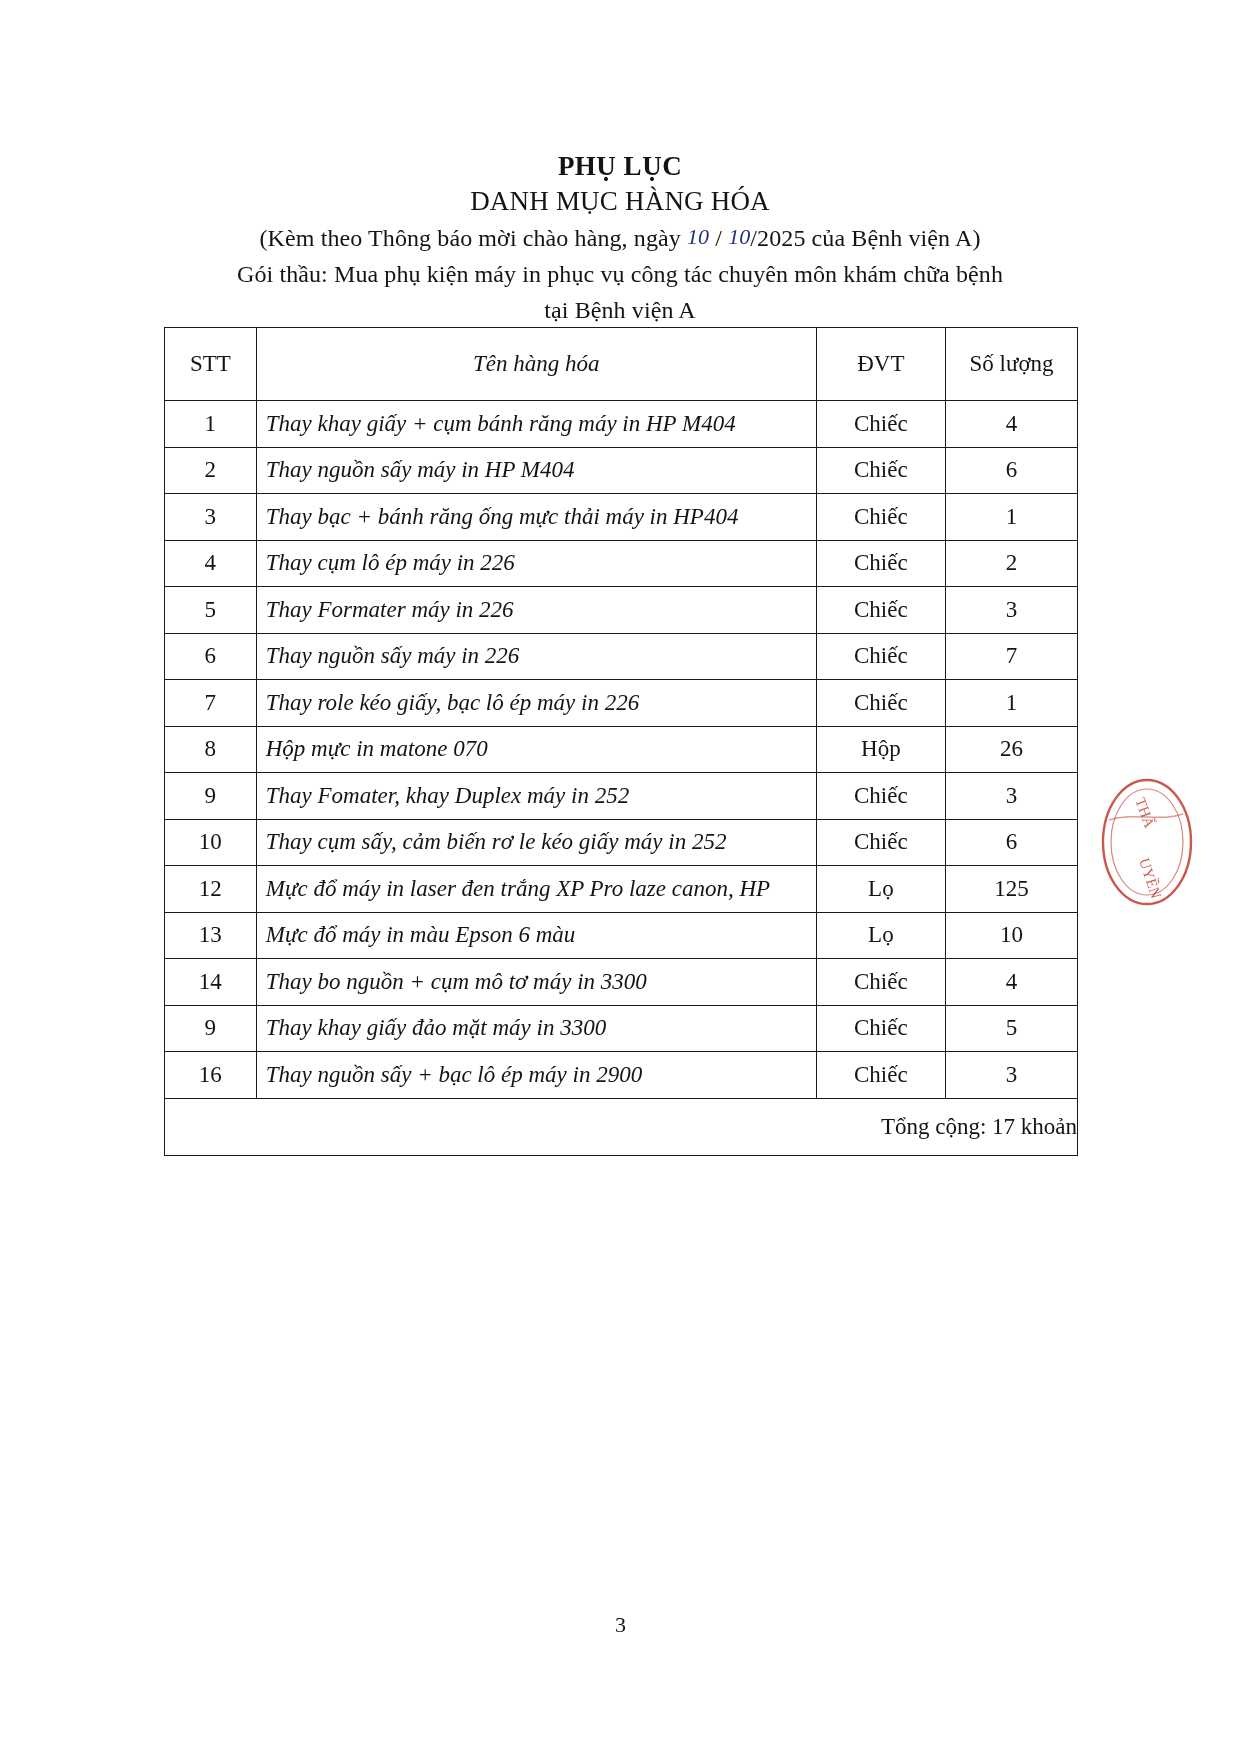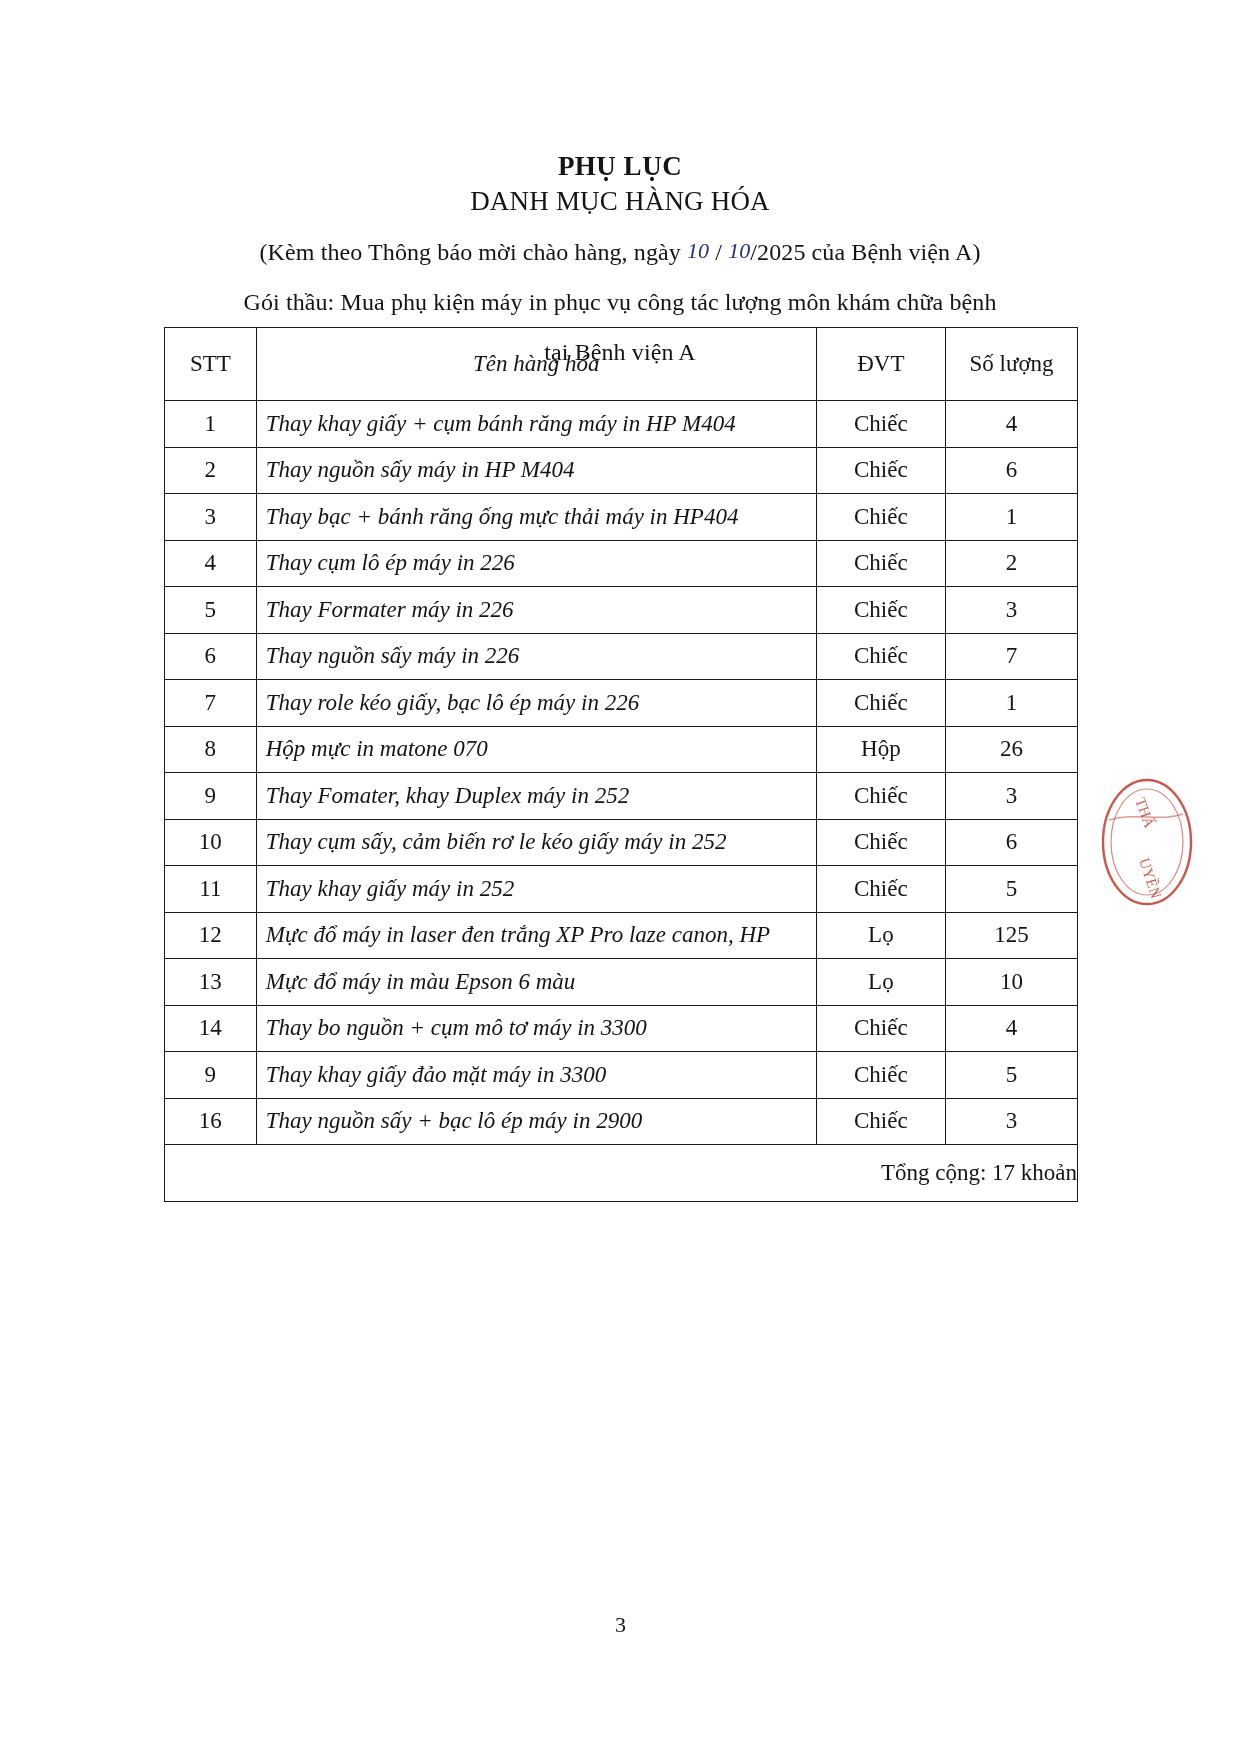--- a/index.html
+++ b/index.html
@@ -36,21 +36,21 @@
   }
   .title-sub {
     font-size: 27px;
     line-height: 1.3;
     letter-spacing: 0.2px;
   }
   .subline {
     font-size: 24px;
     line-height: 1.42;
     letter-spacing: 0.1px;
-    margin-top: 16px;
+    margin-top: 2px;
   }
   .handwrite {
     font-family: "Liberation Serif", serif;
     font-style: italic;
     font-size: 22px;
     color: #23307a;
     position: relative;
     top: -2px;
   }
   table.goods {
@@ -111,21 +111,21 @@
 <body>
 
 <div class="page">
 
   <div class="header">
     <div class="title-main">PHỤ LỤC</div>
     <div class="title-sub">DANH MỤC HÀNG HÓA</div>
     <div class="subline">
       <span>(Kèm theo Thông báo mời chào hàng, ngày </span><span class="handwrite">10</span><span> / </span><span class="handwrite">10</span><span>/2025 của Bệnh viện A)</span>
     </div>
-    <div class="subline">Gói thầu: Mua phụ kiện máy in phục vụ công tác lượng môn khám chữa bệnh</div>
+    <div class="subline">Gói thầu: Mua phụ kiện máy in phục vụ công tác chuyên môn khám chữa bệnh</div>
     <div class="subline">tại Bệnh viện A</div>
   </div>
 
   <table class="goods">
     <thead>
       <tr>
         <th class="c-stt">STT</th>
         <th class="c-name" style="text-align:center;padding-left:0 !important;">Tên hàng hóa</th>
         <th class="c-dvt">ĐVT</th>
         <th class="c-qty">Số lượng</th>
@@ -184,26 +184,20 @@
         <td class="c-stt">9</td>
         <td class="c-name">Thay Fomater, khay Duplex máy in 252</td>
         <td class="c-dvt">Chiếc</td>
         <td class="c-qty">3</td>
       </tr>
       <tr>
         <td class="c-stt">10</td>
         <td class="c-name">Thay cụm sấy, cảm biến rơ le kéo giấy máy in 252</td>
         <td class="c-dvt">Chiếc</td>
         <td class="c-qty">6</td>
-      </tr>
-      <tr>
-        <td class="c-stt">11</td>
-        <td class="c-name">Thay khay giấy máy in 252</td>
-        <td class="c-dvt">Chiếc</td>
-        <td class="c-qty">5</td>
       </tr>
       <tr>
         <td class="c-stt">12</td>
         <td class="c-name">Mực đổ máy in laser đen trắng XP Pro laze canon, HP</td>
         <td class="c-dvt">Lọ</td>
         <td class="c-qty">125</td>
       </tr>
       <tr>
         <td class="c-stt">13</td>
         <td class="c-name">Mực đổ máy in màu Epson 6 màu</td>

